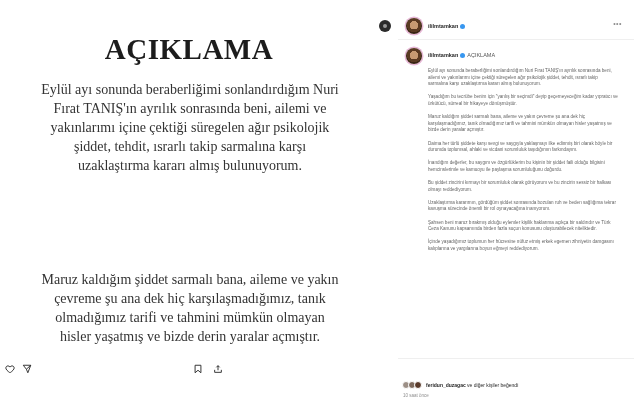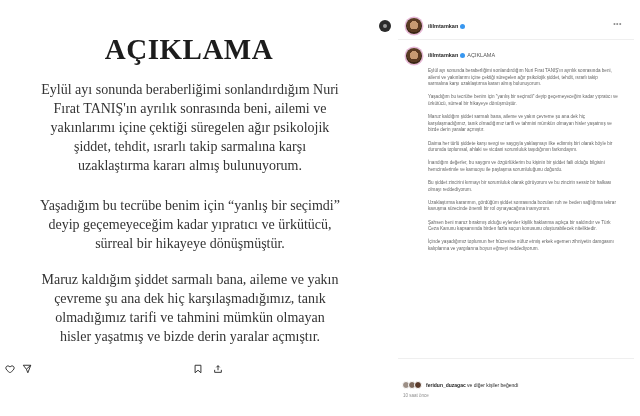--- a/index.html
+++ b/index.html
@@ -98,21 +98,20 @@
     .timestamp {
       position: absolute; left: 403px; top: 393px; font-size: 4.5px; color: #8e8e8e; white-space: nowrap;
     }
   </style>
 </head>
 <body>
 
 <div class="statement">
   <div class="title">AÇIKLAMA</div>
   <div class="para p1">Eylül ayı sonunda beraberliğimi sonlandırdığım Nuri Fırat TANIŞ'ın ayrılık sonrasında beni, ailemi ve yakınlarımı içine çektiği süregelen ağır psikolojik şiddet, tehdit, ısrarlı takip sarmalına karşı uzaklaştırma kararı almış bulunuyorum.</div>
-  <div class="para p2">Yaşadığım bu tecrübe benim için “yanlış bir seçimdi” deyip geçemeyeceğim kadar yıpratıcı ve ürkütücü, sürreal bir hikayeye dönüşmüştür.</div>
   <div class="para p3">Maruz kaldığım şiddet sarmalı bana, aileme ve yakın çevreme şu ana dek hiç karşılaşmadığımız, tanık olmadığımız tarifi ve tahmini mümkün olmayan hisler yaşatmış ve bizde derin yaralar açmıştır.</div>
 </div>
 
 <div class="side-dot"></div>
 
 <div class="post">
   <div class="post-header">
     <div class="avatar"></div>
     <div class="username">
       <span>ililmtamkan</span><span class="verified"></span>

